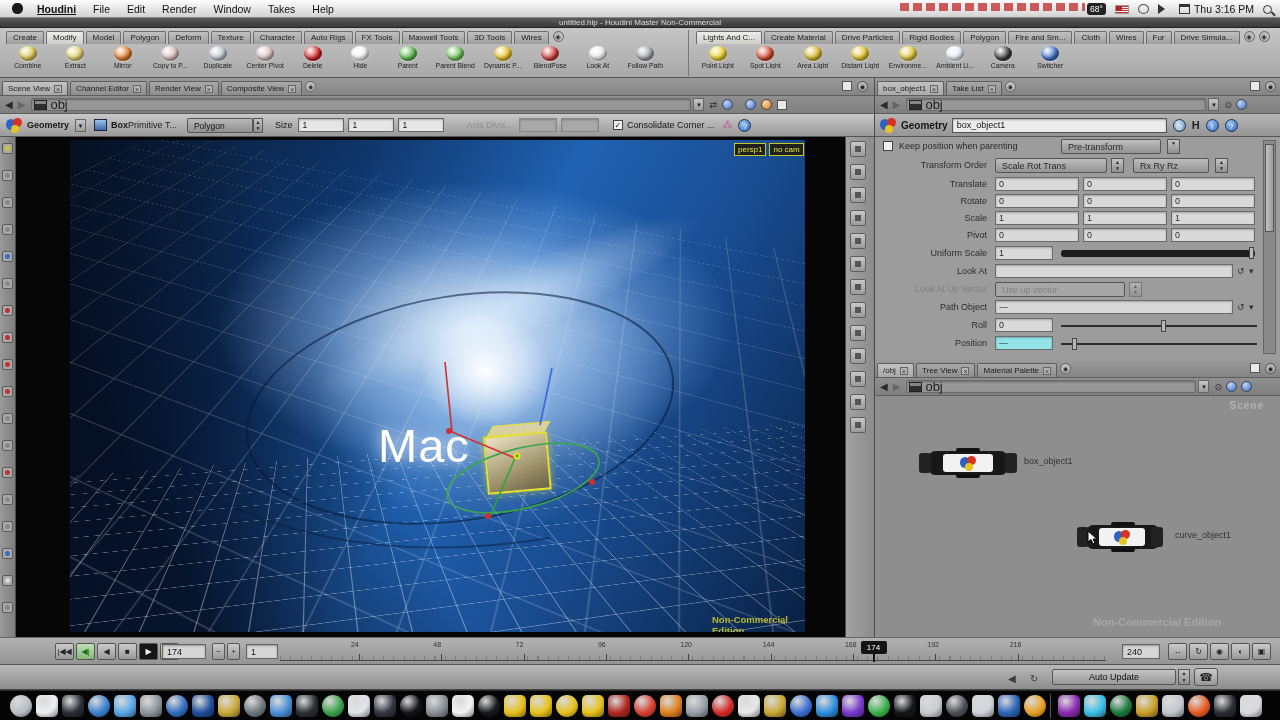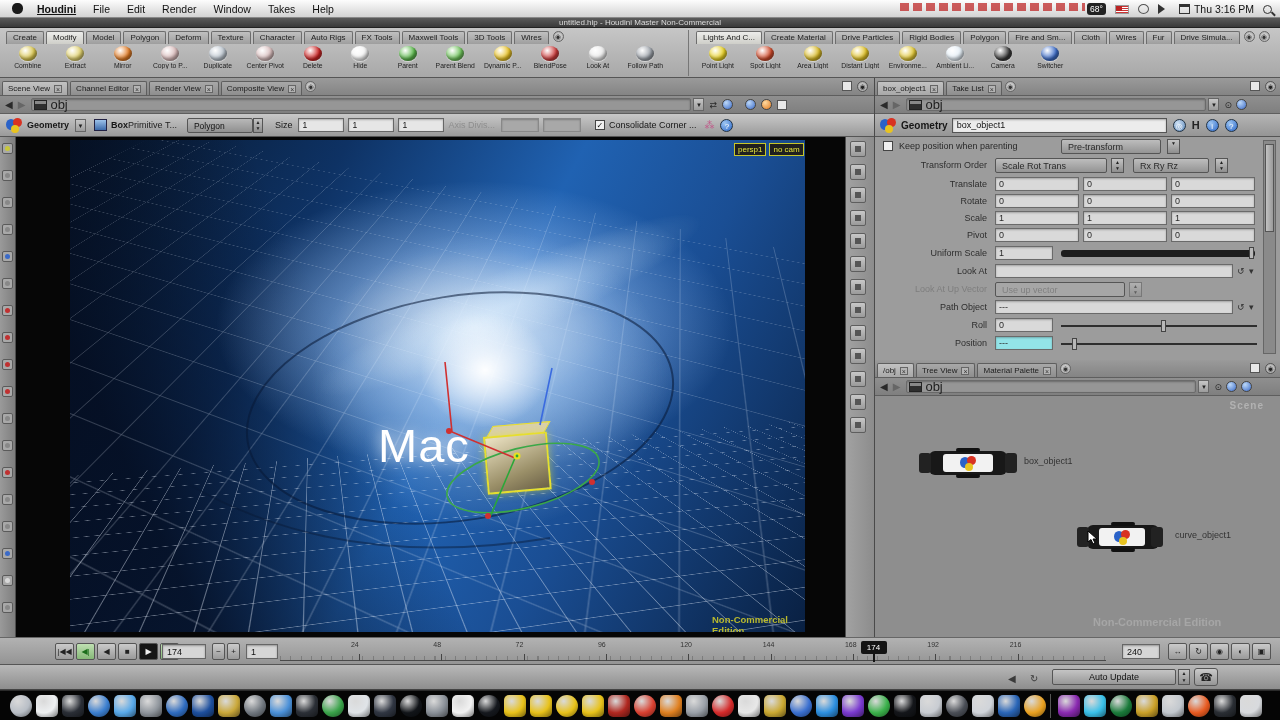--- a/index.html
+++ b/index.html
@@ -455,21 +455,21 @@
   <span class="dd-mini">▼</span>
   <span class="box-icon"></span>
   <b>Box</b>
   <span style="margin-left:0; color:#222">Primitive T...</span>
   <span class="dd" style="width:66px; margin-left:10px">Polygon</span>
   <span class="spin">▲<br>▼</span>
   <span style="margin-left:12px">Size</span>
   <input class="num-field" style="margin-left: 6px;" value="1">
   <input class="num-field" value="1" style="">
   <input class="num-field" value="1" style="">
-  <span style="margin-left:0; color:#8e8e8e">Axis Divis...</span>
+  <span style="margin-left:18px; color:#8e8e8e">Axis Divis...</span>
   <span class="num-field dim" style="width:38px; margin-left:6px"></span>
   <span class="num-field dim" style="width:38px"></span>
   <span class="chk" style="margin-left:10px">✓</span>
   <span style="margin-left:4px">Consolidate Corner ...</span>
   <span style="margin-left:8px; color:#c05a8a; font-size:10px">⁂</span>
   <span class="blue-round">?</span>
 </div>
 
 <div id="left-toolbar">
     <div class="lt-icon" style="top: 6px;">

